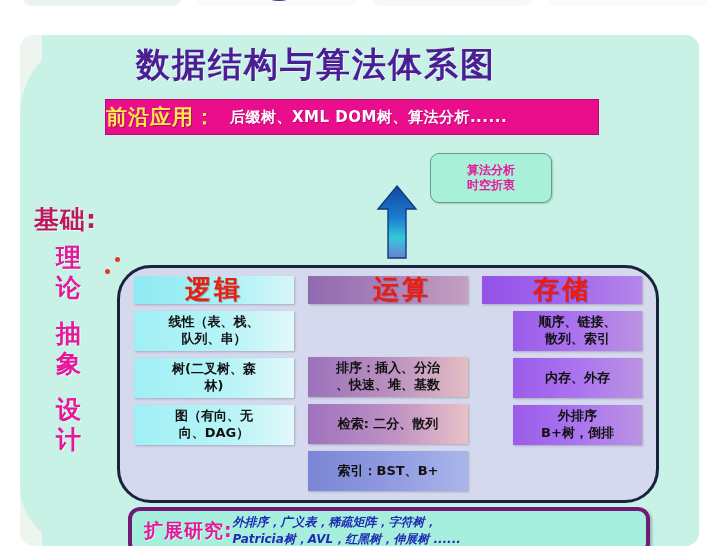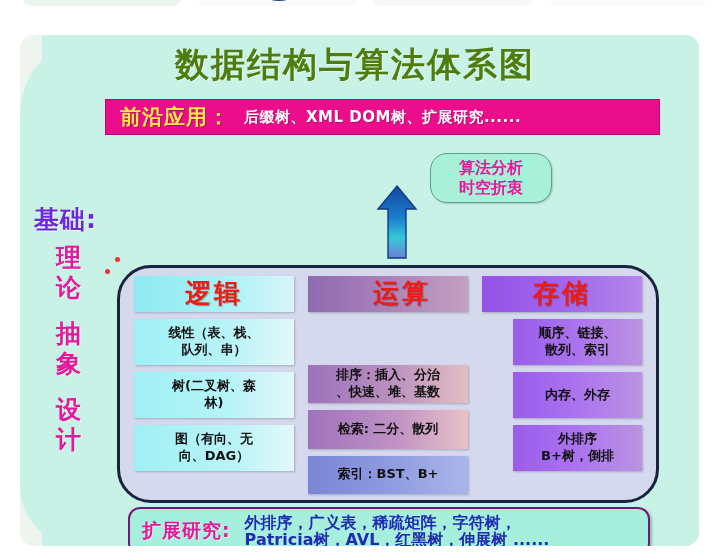--- a/index.html
+++ b/index.html
@@ -71,44 +71,43 @@
     left: 22px;
     top: 0;
     width: 657px;
     height: 511px;
     background: #c9f2e6;
   }
 
   
   .title {
     position: absolute;
-    left: 100px;
+    left: 116px;
     top: 6px;
     width: 470px;
-    text-align: center;
+    text-align: left;
     font-size: 34px;
     font-weight: bold;
-    color: #4d7c0f;
+    color: #4c1d95;
     letter-spacing: 2px;
     text-shadow: 1px 1px 0 rgba(255,255,255,0.6);
     line-height: 46px;
   }
 
   
   .pink-banner {
     position: absolute;
     left: 85px;
     top: 64px;
-    width: 555px;
+    width: 494px;
     height: 36px;
     background: #ea0d8c;
     border: 1px solid #b90a6e;
     display: flex;
     align-items: center;
-    padding-left: 14px;
     box-sizing: border-box;
   }
   .pink-banner .label {
     color: #ffe84a;
     font-size: 21px;
     font-weight: bold;
     letter-spacing: 1px;
     text-shadow: 1px 1px 0 rgba(120,0,70,0.5);
     white-space: nowrap;
   }
@@ -142,41 +141,40 @@
     top: 124px;
     width: 175px;
     height: 40px;
     font-size: 16px;
   }
   #box-analysis {
     left: 410px;
     top: 118px;
     width: 120px;
     height: 48px;
-    font-size: 16px;
-    border-radius: 17px;
+    font-size: 12px;
   }
 
   
   .up-arrow {
     position: absolute;
     left: 356px;
     top: 149px;
     width: 42px;
     height: 76px;
   }
 
   
   .basis-label {
     position: absolute;
     left: 14px;
     top: 168px;
     font-size: 25px;
     font-weight: bold;
-    color: #6d28d9;
+    color: #be185d;
     letter-spacing: 1px;
     text-shadow: 1px 1px 0 rgba(255,255,255,0.7);
   }
   .vert-col {
     position: absolute;
     left: 26px;
     top: 208px;
     width: 46px;
     text-align: center;
     color: #e5189b;
@@ -223,27 +221,27 @@
     text-align: center;
     font-size: 13px;
     font-weight: bold;
     color: #111111;
     line-height: 1.3;
     box-shadow: 1px 1px 2px rgba(0,0,0,0.22);
     padding: 2px 4px;
     box-sizing: border-box;
   }
   .cell.head {
-    height: 36px;
+    height: 28px;
     font-size: 26px;
     color: #f01b10;
     letter-spacing: 3px;
     text-shadow: 1px 1px 0 rgba(0,0,0,0.25);
   }
-  .cell.body { height: 46px; }
+  .cell.body { height: 40px; }
 
   
   .col1 .head { background: linear-gradient(90deg,#8fe9f2 0%,#a8f2f6 55%,#d7f5f8 100%); }
   .col1 .body { background: linear-gradient(90deg,#9ff0f5 0%,#b8f4f7 60%,#e2f8fa 100%); }
   
   .col2 .head { background: linear-gradient(90deg,#8f6ab0 0%,#a87fb8 45%,#c4a0c0 100%); padding-left: 32px; }
   .col2 .body.b1 { background: linear-gradient(90deg,#9c72bb 0%,#b98fbf 50%,#e3bdc2 100%); margin-top: 46px; }
   .col2 .body.b2 { background: linear-gradient(90deg,#a072bd 0%,#c092c4 55%,#e8c2c6 100%); }
   .col2 .body.b3 { background: linear-gradient(90deg,#7b86d6 0%,#8f9ae0 50%,#aab6ea 100%); }
   
@@ -251,42 +249,42 @@
   .col3 .body { background: linear-gradient(90deg,#9a5cea 0%,#ab74ef 50%,#bb93e2 100%); margin-left: 31px; }
 
   
   .ext-box {
     position: absolute;
     left: 108px;
     top: 472px;
     width: 522px;
     height: 48px;
     background: #a7efdd;
-    border: 2px solid #701a75;
+    border: 4px solid #701a75;
     border-radius: 12px;
     display: flex;
     align-items: center;
     padding-left: 12px;
     box-sizing: border-box;
     box-shadow: 2px 2px 3px rgba(0,0,0,0.25);
   }
   .ext-box .label {
     color: #e5189b;
     font-size: 19px;
     font-weight: bold;
     letter-spacing: 1px;
     white-space: nowrap;
     text-shadow: 1px 1px 0 rgba(255,255,255,0.5);
   }
   .ext-box .lines {
-    margin-left: 14px;
     color: #1f2bb5;
-    font-size: 16px;
+    font-size: 12px;
     font-weight: bold;
     line-height: 17px;
+    font-style: italic;
   }
   .ext-box .lines span { display: block; white-space: nowrap; }
 
   
   .dot {
     position: absolute;
     width: 5px; height: 5px;
     border-radius: 50%;
     background: #e8342a;
   }
@@ -308,21 +306,21 @@
   </div>
 
   <div class="content-card">
     <div class="chart-img">
       <div class="chart-inner"></div>
 
       <div class="title">数据结构与算法体系图</div>
 
       <div class="pink-banner">
         <span class="label">前沿应用：</span>
-        <span class="value">后缀树、XML DOM树、扩展研究......</span>
+        <span class="value">后缀树、XML DOM树、算法分析......</span>
       </div>
 
 
       <div class="mint-box" id="box-analysis">
         <span>
           <span>算法分析</span><br>
           <span>时空折衷</span>
         </span>
       </div>
 

